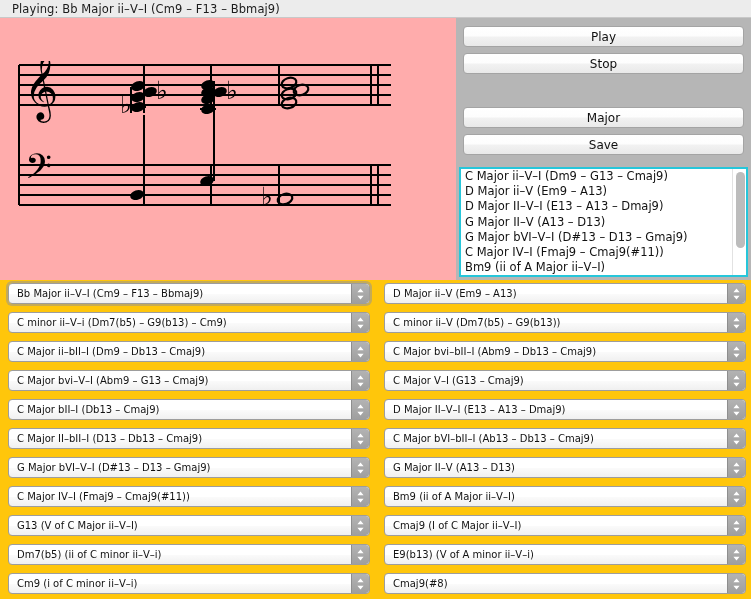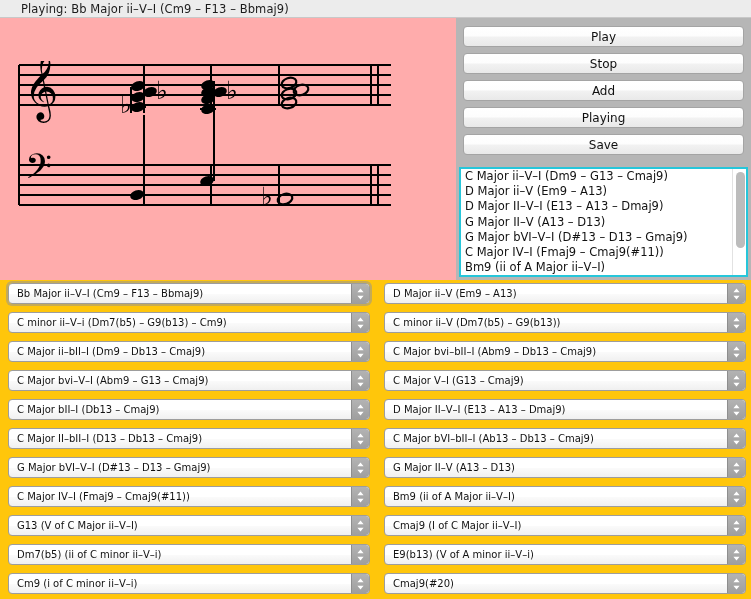--- a/index.html
+++ b/index.html
@@ -12,21 +12,21 @@
   #app { position: relative; width: 751px; height: 599px; }
 
   
   #status-bar {
     position: absolute; left: 0; top: 0; width: 751px; height: 18px;
     background: #ececec;
     border-bottom: 1px solid #c8c8c8;
     display: flex; align-items: center;
   }
   #status-text {
-    font-size: 11.5px; color: #1b1b1b; padding-left: 21px;
+    font-size: 11.5px; color: #1b1b1b; padding-left: 12px;
     white-space: nowrap; letter-spacing: 0.1px;
   }
 
   
   #score-panel {
     position: absolute; left: 0; top: 18px; width: 456px; height: 262px;
     background: #ffacac;
   }
   #staff-box {
     position: absolute; left: 18px; top: 43px; width: 374px; height: 155px;
@@ -205,25 +205,22 @@
   </div>
 
   <div id="control-panel">
 
     <div class="ctl-button" style="top:8px">
       <span>Play</span>
     </div>
     <div class="ctl-button" style="top:35px">
       <span>Stop</span>
     </div>
-    <div class="ctl-button" style="top:62px">
-      <span>Add</span>
-    </div>
     <div class="ctl-button" style="top:89px">
-      <span>Playing</span>
+      <span>Major</span>
     </div>
     <div class="ctl-button" style="top:116px">
       <span>Save</span>
     </div>
 
     <div id="list-box">
       <div id="list-inner">
         <div class="list-row">C Major ii–V–I (Dm9 – G13 – Cmaj9)</div>
         <div class="list-row">D Major ii–V (Em9 – A13)</div>
         <div class="list-row">D Major II–V–I (E13 – A13 – Dmaj9)</div>
@@ -406,21 +403,21 @@
       </div>
       <div class="dropdown" style="top:264px">
         <span class="dd-label">E9(b13) (V of A minor ii–V–i)</span>
         <span class="dd-arrow">
           <svg width="9" height="14" viewBox="0 0 9 14">
               <path d="M4.5 1.5 L7.6 5.2 H1.4 Z M4.5 12.5 L7.6 8.8 H1.4 Z" fill="#fff"></path>
             </svg>
         </span>
       </div>
       <div class="dropdown" style="top:293px">
-        <span class="dd-label">Cmaj9(#20)</span>
+        <span class="dd-label">Cmaj9(#8)</span>
         <span class="dd-arrow">
           <svg width="9" height="14" viewBox="0 0 9 14">
               <path d="M4.5 1.5 L7.6 5.2 H1.4 Z M4.5 12.5 L7.6 8.8 H1.4 Z" fill="#fff"></path>
             </svg>
         </span>
       </div>
     </div>
 
   </div>
 </div>

